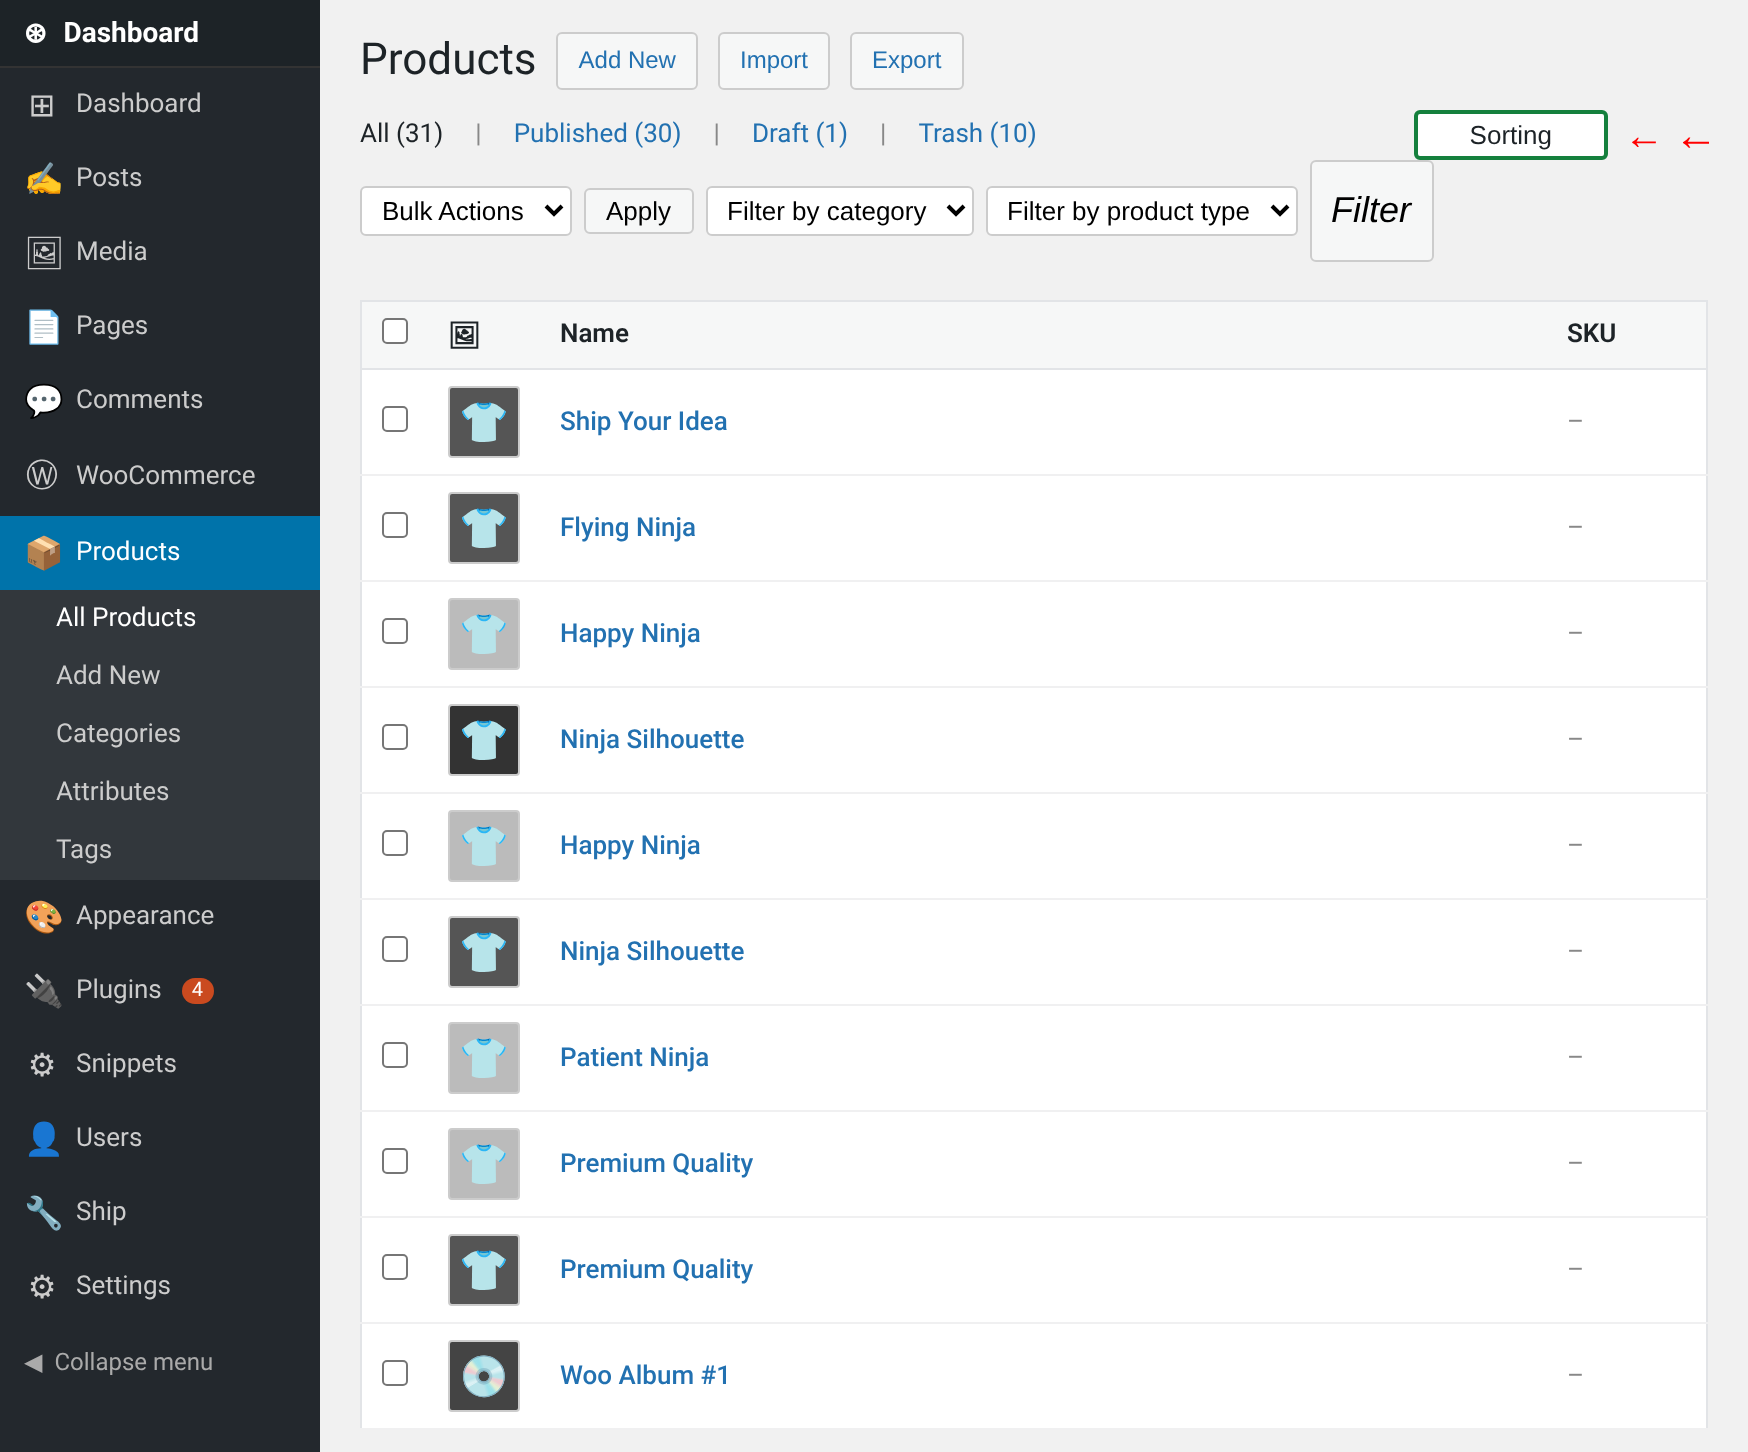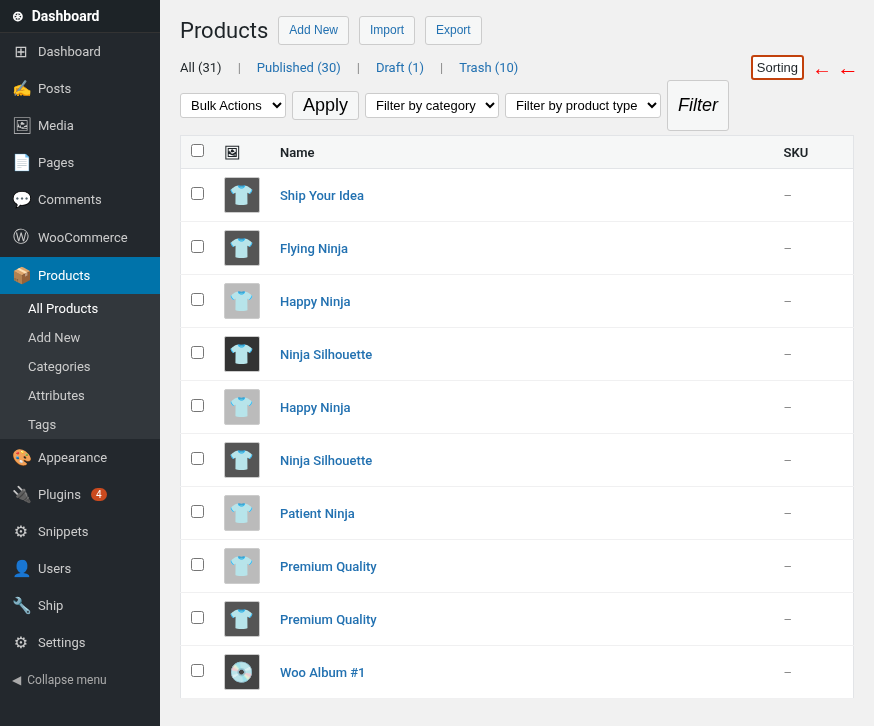--- a/index.html
+++ b/index.html
@@ -95,22 +95,22 @@
       display: flex;
       align-items: center;
       gap: 16px;
       font-size: 13px;
       flex-wrap: wrap;
     }
     .filter-tab { color: #2271b1; cursor: pointer; text-decoration: none; }
     .filter-tab.current { color: #1d2327; font-weight: normal; }
     .filter-separator { color: #888; }
     .sorting-btn {
-      border: 2px solid #c2410c;
-      padding: 3px 4px;
+      border: 2px solid #15803d;
+      padding: 3px 26px;
       font-size: 13px;
       background: #fff;
       color: #1d2327;
       cursor: pointer;
       border-radius: 3px;
       font-weight: 500;
       position: relative;
     }
 
     
@@ -126,34 +126,34 @@
       transform: translateY(-50%);
       color: red;
       font-size: 22px;
       font-weight: bold;
     }
 
     .bulk-row {
       display: flex;
       align-items: center;
       gap: 6px;
-      margin-bottom: 4px;
+      margin-bottom: 19px;
       flex-wrap: wrap;
     }
     .select-control {
       padding: 3px 6px;
       font-size: 13px;
       border: 1px solid #ccc;
       background: #fff;
       border-radius: 3px;
       cursor: pointer;
     }
     .apply-btn {
       padding: 3px 10px;
-      font-size: 18px;
+      font-size: 13px;
       border: 1px solid #ccc;
       background: #f6f7f7;
       cursor: pointer;
       border-radius: 3px;
     }
     .filter-btn {
       padding: 14px 10px;
       font-size: 18px;
       border: 1px solid #ccc;
       background: #f6f7f7;

